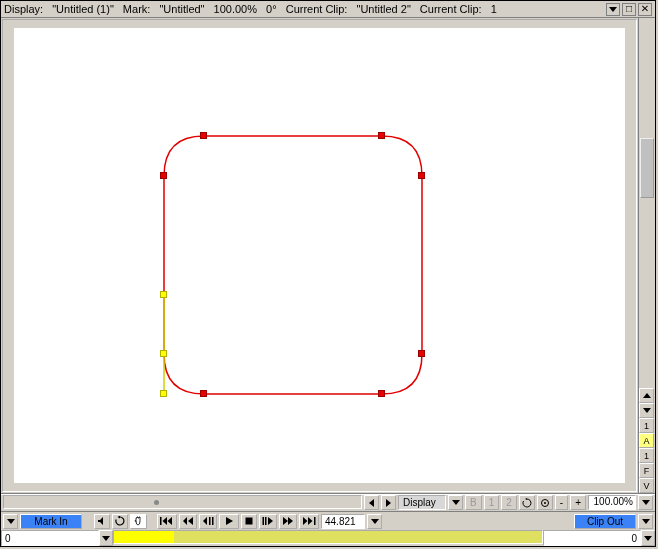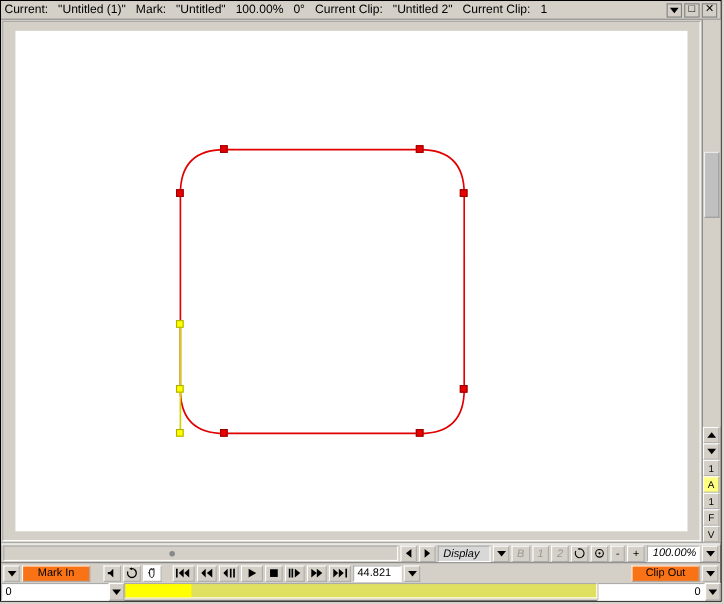--- a/index.html
+++ b/index.html
@@ -93,26 +93,24 @@
     width: 15px; height: 15px;
     border: 1px outset #fff;
     background: #d4d0c8;
     display: flex; align-items: center; justify-content: center;
     font-size: 9px; margin: 0 0 0 0;
   }
   .side-btn.yellow { background: #ffff80; }
   .toolbar-row {
     height: 18px;
     display: flex;
-    align-items: center;
     border-top: 1px solid #fff;
     border-bottom: 1px solid #808080;
     padding: 0 2px;
     gap: 2px;
-    font-style: italic;
   }
   .btn {
     height: 15px;
     border: 1px outset #fff;
     background: #d4d0c8;
     display: flex; align-items: center; justify-content: center;
     font-size: 9px;
     padding: 0 2px;
     min-width: 15px;
   }
@@ -152,21 +150,21 @@
   .transport-row {
     height: 18px;
     display: flex;
     align-items: center;
     padding: 0 2px;
     gap: 2px;
   }
   .markin-btn, .markout-btn {
     height: 15px;
     border: 1px outset #fff;
-    background: #f97316;
+    background: #3b82f6;
     padding: 0 6px;
     font-size: 10px;
     min-width: 62px;
     display: flex; align-items: center; justify-content: center;
   }
   .empty-fill { flex: 1; }
   .fps-box {
     height: 15px;
     border: 1px inset #fff;
     background: #fff;
@@ -215,21 +213,21 @@
   .arrow-down::after { content: ""; border-left: 4px solid transparent; border-right: 4px solid transparent; border-top: 5px solid #000; }
   .arrow-up::after { content: ""; border-left: 4px solid transparent; border-right: 4px solid transparent; border-bottom: 5px solid #000; }
 </style>
 </head>
 <body>
 
 <div class="window">
 
   <div class="titlebar">
     <div class="info">
-      <span>Current:</span>
+      <span>Display:</span>
       <span>"Untitled (1)"</span>
       <span>Mark:</span>
       <span>"Untitled"</span>
       <span>100.00%</span>
       <span>0°</span>
       <span>Current Clip:</span>
       <span>"Untitled 2"</span>
       <span>Current Clip:</span>
       <span>1</span>
     </div>

